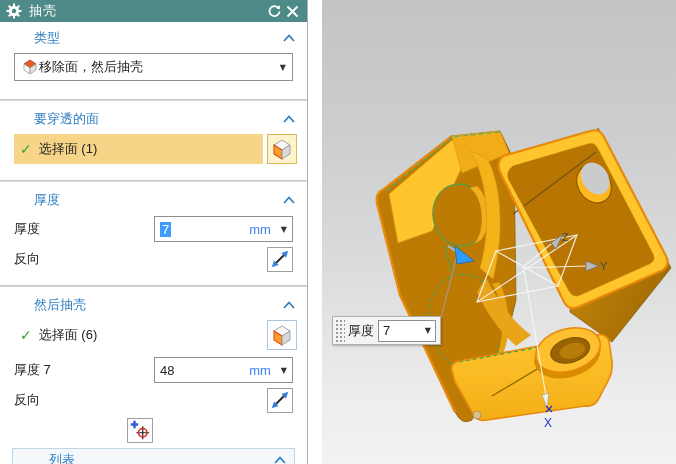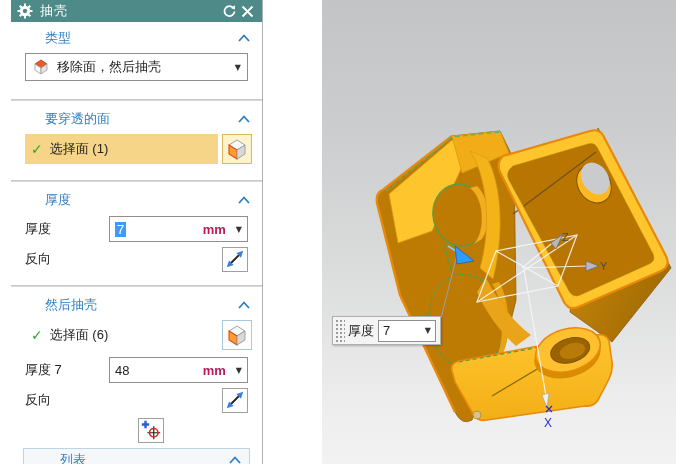--- a/index.html
+++ b/index.html
@@ -6,53 +6,53 @@
   html,body { width:676px; height:464px; }
   body { font-family:"Liberation Sans","DejaVu Sans",sans-serif; font-size:13px; color:#222; }
   #screen { position:relative; width:676px; height:464px; overflow:hidden; background:#fff; }
 
   
   #viewport { position:absolute; left:322px; top:0; width:354px; height:464px;
     background:linear-gradient(180deg,#c2c4c6 0%,#cbcdce 28%,#dcdddd 60%,#eeeeee 88%,#f2f2f2 100%); }
   #scene { position:absolute; left:0; top:0; }
 
   
-  #dialog { position:absolute; left:0; top:0; width:263px; height:464px; background:#fff;
-    border-right:1px solid #aeb0b2;padding-left:11px; }
+  #dialog { position:absolute; left:0; top:0; width:308px; height:464px; background:#fff;
+    border-right:1px solid #aeb0b2; }
   #titlebar { height:22px; background:#4e8a87; color:#fff; display:flex; align-items:center; padding:0 6px; }
   #titlebar .t-gear { width:16px; height:16px; margin-right:7px; }
   #titlebar .t-title { flex:1; font-size:13px; letter-spacing:1px; }
   .t-btn { width:18px; height:18px; display:flex; align-items:center; justify-content:center; cursor:pointer; }
 
   .group { padding:6px 8px 8px 8px; }
   .gsep { height:2px; background:#d9d9d9; border-top:1px solid #c9c9c9; margin:2px 0; }
   .ghead { display:flex; align-items:center; height:20px; color:#2f7fc1; margin-bottom:5px;margin-left:26px; }
   .ghead .glabel { flex:1; }
   .chev { width:12px; height:8px; margin-right:4px; }
 
   .combo { height:28px; border:1px solid #8f8f8f; background:#fff; display:flex; align-items:center;
     margin:2px 6px 8px 6px; padding:0 6px; }
-  .combo .clabel { flex:1; margin-left:7px; }
+  .combo .clabel { flex:1; }
   .caret { font-size:8px; color:#333; font-family:"DejaVu Sans",sans-serif; }
 
   .facerow { display:flex; align-items:center; margin:0 2px 6px 6px; }
   .hl-bar { flex:1; height:30px; background:#f6d488; display:flex; align-items:center; padding:0 6px; }
   .plain-bar { flex:1; height:30px; display:flex; align-items:center; padding:0 6px; }
   .checkmark { color:#2fa52f; font-weight:bold; font-size:14px; margin-right:7px; font-family:"DejaVu Sans",sans-serif; }
   .cubebtn { width:30px; height:30px; margin-left:4px; border:1px solid #a9c7e0; background:#fff;
     display:flex; align-items:center; justify-content:center; cursor:pointer; }
   .cubebtn.active { background:#fdf3cd; border-color:#d9b85a; }
 
   .formrow { display:flex; align-items:center; height:28px; margin:0 6px 2px 6px; }
   .formrow .flabel { flex:1; }
   .numfield { width:139px; height:26px; border:1px solid #8f8f8f; background:#fff;
     display:flex; align-items:center; padding:0 5px; }
   .numfield .val { flex:0 0 auto; }
   .numfield .val.sel { background:#3d9bff; color:#fff; padding:0 2px; }
-  .numfield .unit { flex:1; text-align:right; color:#be185d; padding-right:10px;font-weight:bold; }
+  .numfield .unit { flex:1; text-align:right; color:#3b82f6; padding-right:10px; }
   .sqbtn { width:26px; height:25px; border:1px solid #9f9f9f; background:#fff; display:flex;
     align-items:center; justify-content:center; cursor:pointer; }
   .rowicon-right { display:flex; justify-content:flex-end; width:139px; }
 
   
   .listbox { margin:4px 4px 0 4px; border:1px solid #bfd4e2; background:#f4f8fb; height:58px; overflow:hidden; }
   .listbox .ghead { padding:2px 4px 0 10px; margin-bottom:4px; }
 
   
   #float-input { position:absolute; left:332px; top:316px; width:109px; height:29px;

